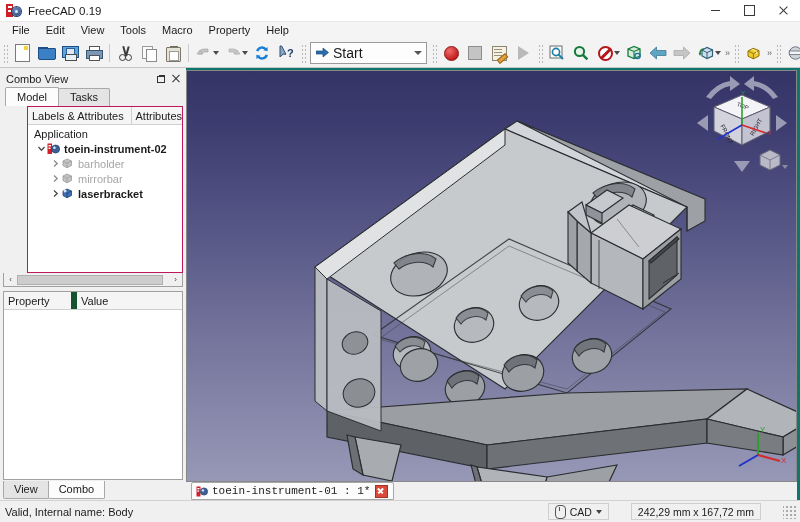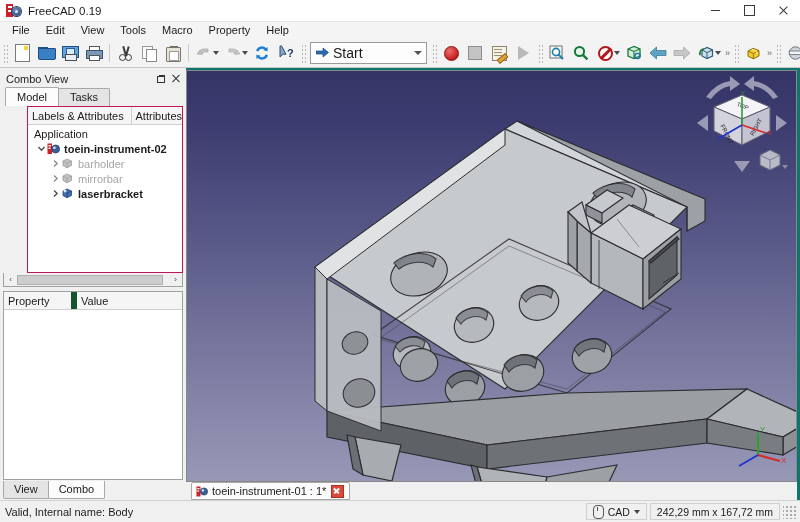--- a/index.html
+++ b/index.html
@@ -160,31 +160,31 @@
 
   
   .viewwrap{flex:1 1 auto;display:flex;flex-direction:column;min-width:0;padding:2px 3px 0 0;box-sizing:border-box;}
   .view3d{flex:1 1 auto;position:relative;overflow:hidden;border:1px solid #888;box-sizing:border-box;
     background:linear-gradient(180deg,#343467 0%,#3c3c70 13%,#4d4d7f 30%,#61618e 48%,#75759d 66%,#8888ab 84%,#9797b6 100%);}
   .view3d svg{position:absolute;left:0;top:0;}
 
   .navcube{position:absolute;right:6px;top:2px;width:96px;height:104px;}
   .axiscross{position:absolute;right:6px;bottom:6px;width:56px;height:54px;}
 
-  .viewtabs{height:18px;flex:0 0 auto;display:flex;align-items:center;padding-left:5px;background:#f0f0f0;}
+  .viewtabs{height:18px;flex:0 0 auto;display:flex;align-items:center;padding-left:5px;background:#f0f0f0;font-family:Liberation Mono, monospace;}
   .vtab{height:16px;display:flex;align-items:center;padding:0 5px 0 4px;font-size:11px;color:#1b1b1b;
     background:#fcfcfc;border:1px solid #a8a8a8;border-radius:2px 2px 0 0;}
   .vtab .ti{width:12px;height:11px;margin-right:4px;position:relative;flex:0 0 auto;}
   .vtab .xb{width:11px;height:11px;margin-left:5px;background:#d94a3a;border:1px solid #a8301f;position:relative;flex:0 0 auto;}
   .vtab .xb:before,.vtab .xb:after{content:"";position:absolute;left:1px;top:4px;width:7px;height:1.5px;background:#fff;}
   .vtab .xb:before{transform:rotate(45deg);}
   .vtab .xb:after{transform:rotate(-45deg);}
 
   
-  .statusbar{height:21px;flex:0 0 auto;background:#f0f0f0;border-top:1px solid #d2d2d2;display:flex;align-items:center;}
+  .statusbar{height:21px;flex:0 0 auto;background:#f0f0f0;border-top:1px solid #d2d2d2;display:flex;align-items:center;gap:19px;}
   .st-msg{font-size:11px;color:#1b1b1b;padding-left:5px;flex:1 1 auto;}
   .st-cell{display:flex;align-items:center;height:17px;padding:0 6px;font-size:10.5px;color:#1b1b1b;
     border:1px solid #cfcfcf;background:#f0f0f0;margin-right:3px;box-sizing:border-box;}
   .st-mouseic{width:9px;height:12px;border:1px solid #555;border-radius:4px;margin-right:4px;position:relative;flex:0 0 auto;}
   .st-mouseic:after{content:"";position:absolute;left:3px;top:1px;width:1px;height:4px;background:#555;}
   .grip{width:14px;height:14px;margin-right:3px;
     background-image:radial-gradient(#aaa 40%,transparent 41%);background-size:4px 4px;background-position:2px 4px;}
 </style>
 </head>
 <body>

